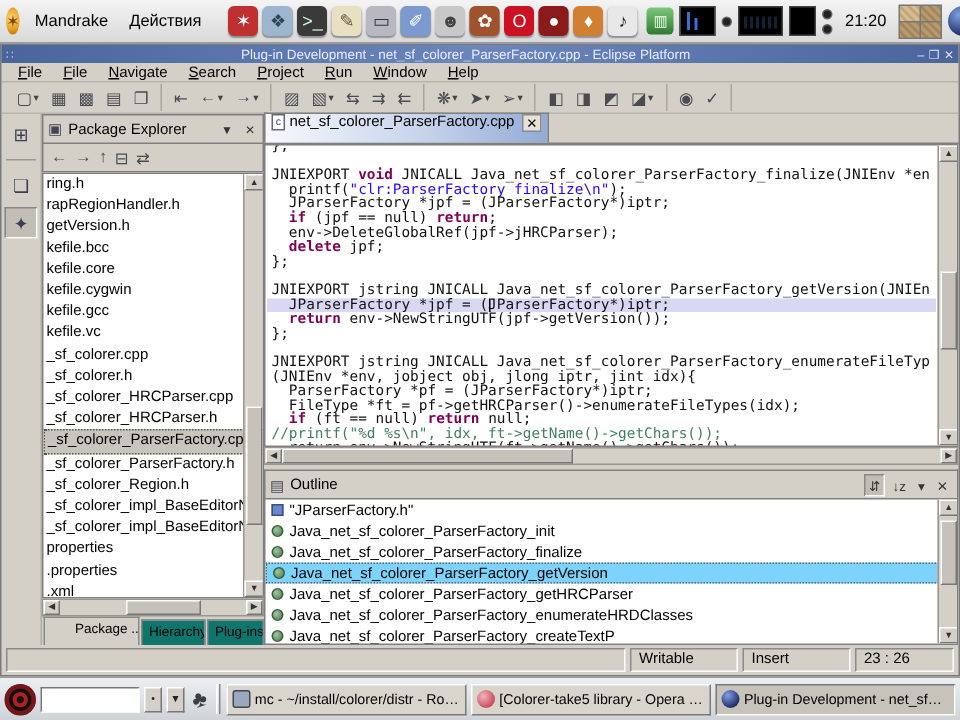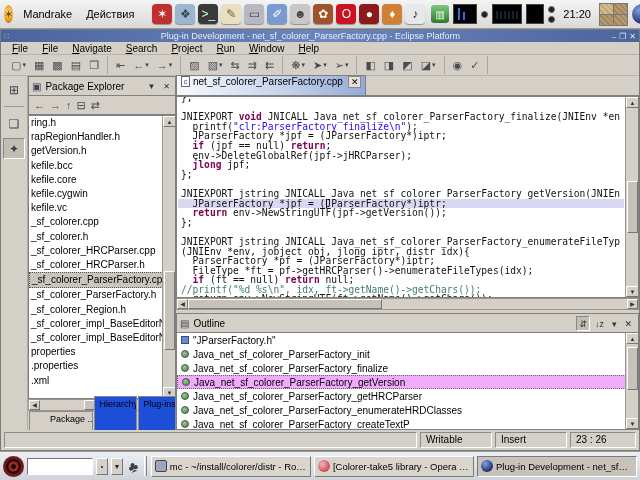--- a/index.html
+++ b/index.html
@@ -68,21 +68,21 @@
   .vh-title{flex:1;white-space:nowrap;overflow:hidden;}
   .vh-btn{font-size:8px;color:#333;padding:0 2px;}
   .localbar{height:19px;border:1px solid #808080;border-top:none;display:flex;align-items:center;gap:5px;padding:0 5px;}
   .lbtn{font-size:11px;color:#4a4a52;}
   .filelist{position:absolute;left:0;top:39px;right:0;bottom:31px;background:#fff;border:1px solid #808080;overflow:hidden;}
   .frow{font-size:10px;line-height:14.2px;white-space:nowrap;padding-left:2px;}
   .frow.sel{background:#c9c5bd;border:1px dotted #555;}
   .filelist .vscroll{position:absolute;}
   .explorer .hscroll{position:absolute;left:0;right:0;bottom:19px;height:12px;}
   .extabs{position:absolute;left:0;bottom:0;right:0;height:19px;display:flex;align-items:flex-end;gap:1px;padding-left:1px;}
-  .extab{font-size:9px;height:34px;padding:2px 4px;background:#1d4ed8;border:1px solid #8a8a8a;border-bottom:none;white-space:nowrap;overflow:hidden;}
+  .extab{font-size:9px;height:17px;padding:2px 4px;background:#0f766e;border:1px solid #8a8a8a;border-bottom:none;white-space:nowrap;overflow:hidden;}
   .extab.act{background:#d4d0c8;height:19px;padding-left:20px;}
 
   .editor-zone{position:absolute;left:175px;right:0;top:0;height:234px;}
   .tabbar{height:20px;display:flex;align-items:flex-end;border-bottom:1px solid #808080;}
   .etab{height:20px;display:flex;align-items:flex-start;gap:3px;padding:0 4px;border:1px solid #808080;border-bottom:none;
     background:linear-gradient(90deg,#f7f9fd,#c7d4ec 55%,#93abd6);font-size:10px;white-space:nowrap;}
   .cfile-icon{width:9px;height:11px;background:#fff;border:1px solid #667;color:#2244aa;font-size:7px;line-height:9px;text-align:center;}
   .etab-close{font-size:9px;border:1px solid #8a8a8a;background:#e6e2da;padding:0 2px;margin-left:2px;}
   .codebox{position:absolute;left:0;right:0;top:20px;bottom:12px;background:#fff;border:1px solid #808080;overflow:hidden;}
   .codewrap{position:absolute;left:1px;top:0;right:14px;bottom:0;overflow:hidden;}
@@ -105,21 +105,21 @@
     font-size:6px;text-align:center;line-height:9px;color:#333;}
   .harrow.lf{left:0;} .harrow.rt{right:0;}
   .hthumb{position:absolute;top:0;height:10px;background:#c6c2ba;border:1px solid;border-color:#fff #777 #777 #fff;}
 
   .outline-zone{position:absolute;left:175px;right:0;top:237px;bottom:0;}
   .outline-zone .viewhead{border-bottom:none;}
   .oh-btn{font-size:9px;color:#333;border:1px solid transparent;padding:0 2px;height:15px;display:flex;align-items:center;}
   .oh-btn.pressed{background:#c2beb6;border-color:#888 #fff #fff #888;}
   .olist{position:absolute;left:0;top:19px;right:0;bottom:0;background:#fff;border:1px solid #808080;overflow:hidden;}
   .orow{display:flex;align-items:center;gap:4px;font-size:10px;height:14px;padding-left:4px;white-space:nowrap;}
-  .orow.sel{background:#f0abfc;border:1px dotted #666;}
+  .orow.sel{background:#7dd3fc;border:1px dotted #666;}
   .oicon{width:8px;height:8px;flex:0 0 8px;}
   .oicon.function{border-radius:50%;background:radial-gradient(circle at 35% 35%,#9ec89e,#4d7a4d);border:1px solid #3a5c3a;}
   .oicon.include{background:#6b86c9;border:1px solid #334f8c;}
 
   
   .statusbar{position:absolute;left:0;bottom:0;right:0;height:21px;display:flex;align-items:center;gap:3px;padding:0 3px;}
   .scell{height:16px;border:1px solid;border-color:#8a8a8a #fff #fff #8a8a8a;font-size:10px;display:flex;align-items:center;padding:0 5px;background:#d4d0c8;}
   .scell.grow{flex:1;}
   .scell.w72{width:72px;} .scell.w66{width:66px;}
 
@@ -326,20 +326,21 @@
             <span class="lbtn">⇄</span>
           </div>
         <div class="filelist">
           <div>
               <div class="frow">ring.h</div>
               <div class="frow">rapRegionHandler.h</div>
               <div class="frow">getVersion.h</div>
               <div class="frow">kefile.bcc</div>
               <div class="frow">kefile.core</div>
               <div class="frow">kefile.cygwin</div>
+              <div class="frow">kefile.gcc</div>
               <div class="frow">kefile.vc</div>
               <div class="frow">_sf_colorer.cpp</div>
               <div class="frow">_sf_colorer.h</div>
               <div class="frow">_sf_colorer_HRCParser.cpp</div>
               <div class="frow">_sf_colorer_HRCParser.h</div>
               <div class="frow sel">_sf_colorer_ParserFactory.cpp</div>
               <div class="frow">_sf_colorer_ParserFactory.h</div>
               <div class="frow">_sf_colorer_Region.h</div>
               <div class="frow">_sf_colorer_impl_BaseEditorNa</div>
               <div class="frow">_sf_colorer_impl_BaseEditorNa</div>
@@ -376,30 +377,30 @@
         <div class="codebox">
           <div class="codewrap">
               <div class="codeinner">
                 <div class="cline"><span class="c-p">};</span></div>
                 <div class="cline">&nbsp;</div>
                 <div class="cline"><span class="c-p">JNIEXPORT </span><span class="c-k">void</span><span class="c-p"> JNICALL Java_net_sf_colorer_ParserFactory_finalize(JNIEnv *en</span></div>
                 <div class="cline"><span class="c-p">  printf(</span><span class="c-s">"clr:ParserFactory finalize\n"</span><span class="c-p">);</span></div>
                 <div class="cline"><span class="c-p">  JParserFactory *jpf = (JParserFactory*)iptr;</span></div>
                 <div class="cline"><span class="c-p">  </span><span class="c-k">if</span><span class="c-p"> (jpf == null) </span><span class="c-k">return</span><span class="c-p">;</span></div>
                 <div class="cline"><span class="c-p">  env-&gt;DeleteGlobalRef(jpf-&gt;jHRCParser);</span></div>
-                <div class="cline"><span class="c-p">  </span><span class="c-k">jlong</span><span class="c-p"> jpf;</span></div>
+                <div class="cline"><span class="c-p">  </span><span class="c-k">delete</span><span class="c-p"> jpf;</span></div>
                 <div class="cline"><span class="c-p">};</span></div>
                 <div class="cline">&nbsp;</div>
                 <div class="cline"><span class="c-p">JNIEXPORT jstring JNICALL Java_net_sf_colorer_ParserFactory_getVersion(JNIEn</span></div>
                 <div class="cline hl"><span class="c-p">  JParserFactory *jpf = (JParserFactory*)iptr;</span><span class="caret" style="left: 147.5px;"></span></div>
                 <div class="cline"><span class="c-p">  </span><span class="c-k">return</span><span class="c-p"> env-&gt;NewStringUTF(jpf-&gt;getVersion());</span></div>
                 <div class="cline"><span class="c-p">};</span></div>
                 <div class="cline">&nbsp;</div>
                 <div class="cline"><span class="c-p">JNIEXPORT jstring JNICALL Java_net_sf_colorer_ParserFactory_enumerateFileTyp</span></div>
-                <div class="cline"><span class="c-p">(JNIEnv *env, jobject obj, jlong iptr, distr idx){</span></div>
+                <div class="cline"><span class="c-p">(JNIEnv *env, jobject obj, jlong iptr, jint idx){</span></div>
                 <div class="cline"><span class="c-p">  ParserFactory *pf = (JParserFactory*)iptr;</span></div>
                 <div class="cline"><span class="c-p">  FileType *ft = pf-&gt;getHRCParser()-&gt;enumerateFileTypes(idx);</span></div>
                 <div class="cline"><span class="c-p">  </span><span class="c-k">if</span><span class="c-p"> (ft == null) </span><span class="c-k">return</span><span class="c-p"> null;</span></div>
                 <div class="cline"><span class="c-c">//printf("%d %s\n", idx, ft-&gt;getName()-&gt;getChars());</span></div>
                 <div class="cline"><span class="c-p">  return env-&gt;NewStringUTF(ft-&gt;getName()-&gt;getChars());</span></div>
               </div>
             </div>
           <div class="vscroll">
             <span class="sarrow up">▲</span>
             <span class="sthumb" style="top:42%;height:26%;"></span>

